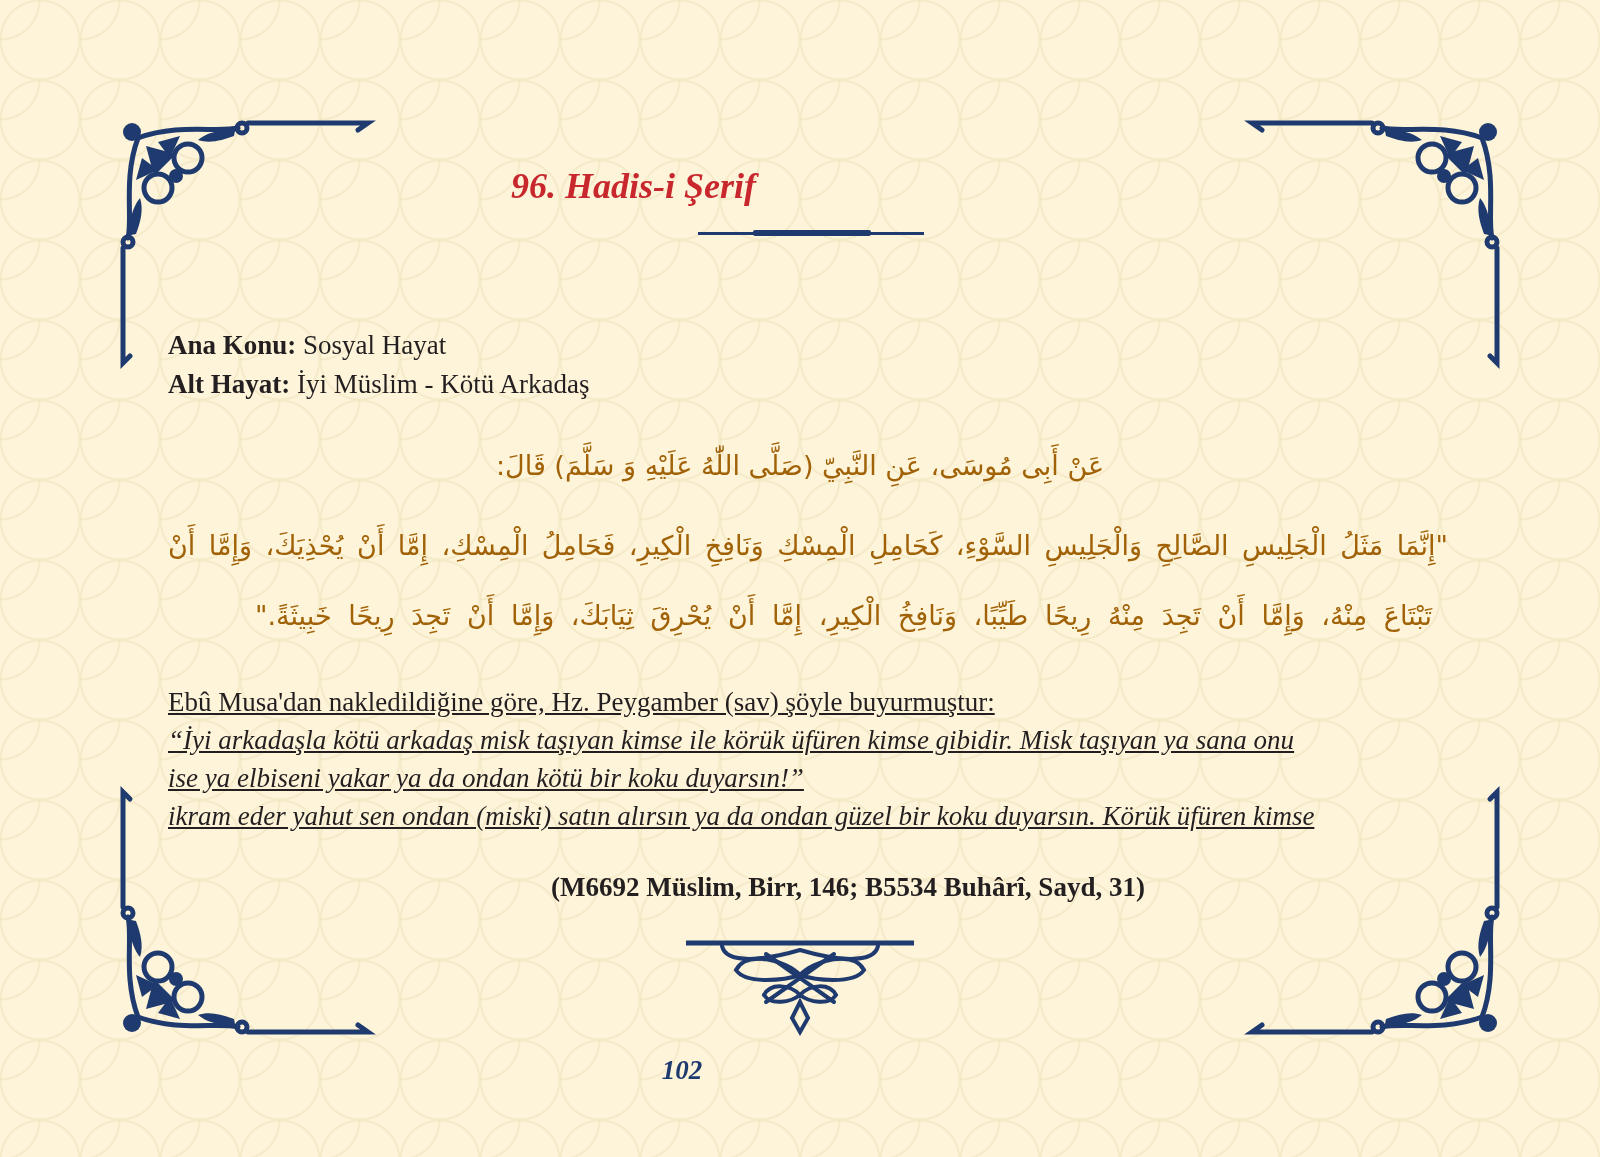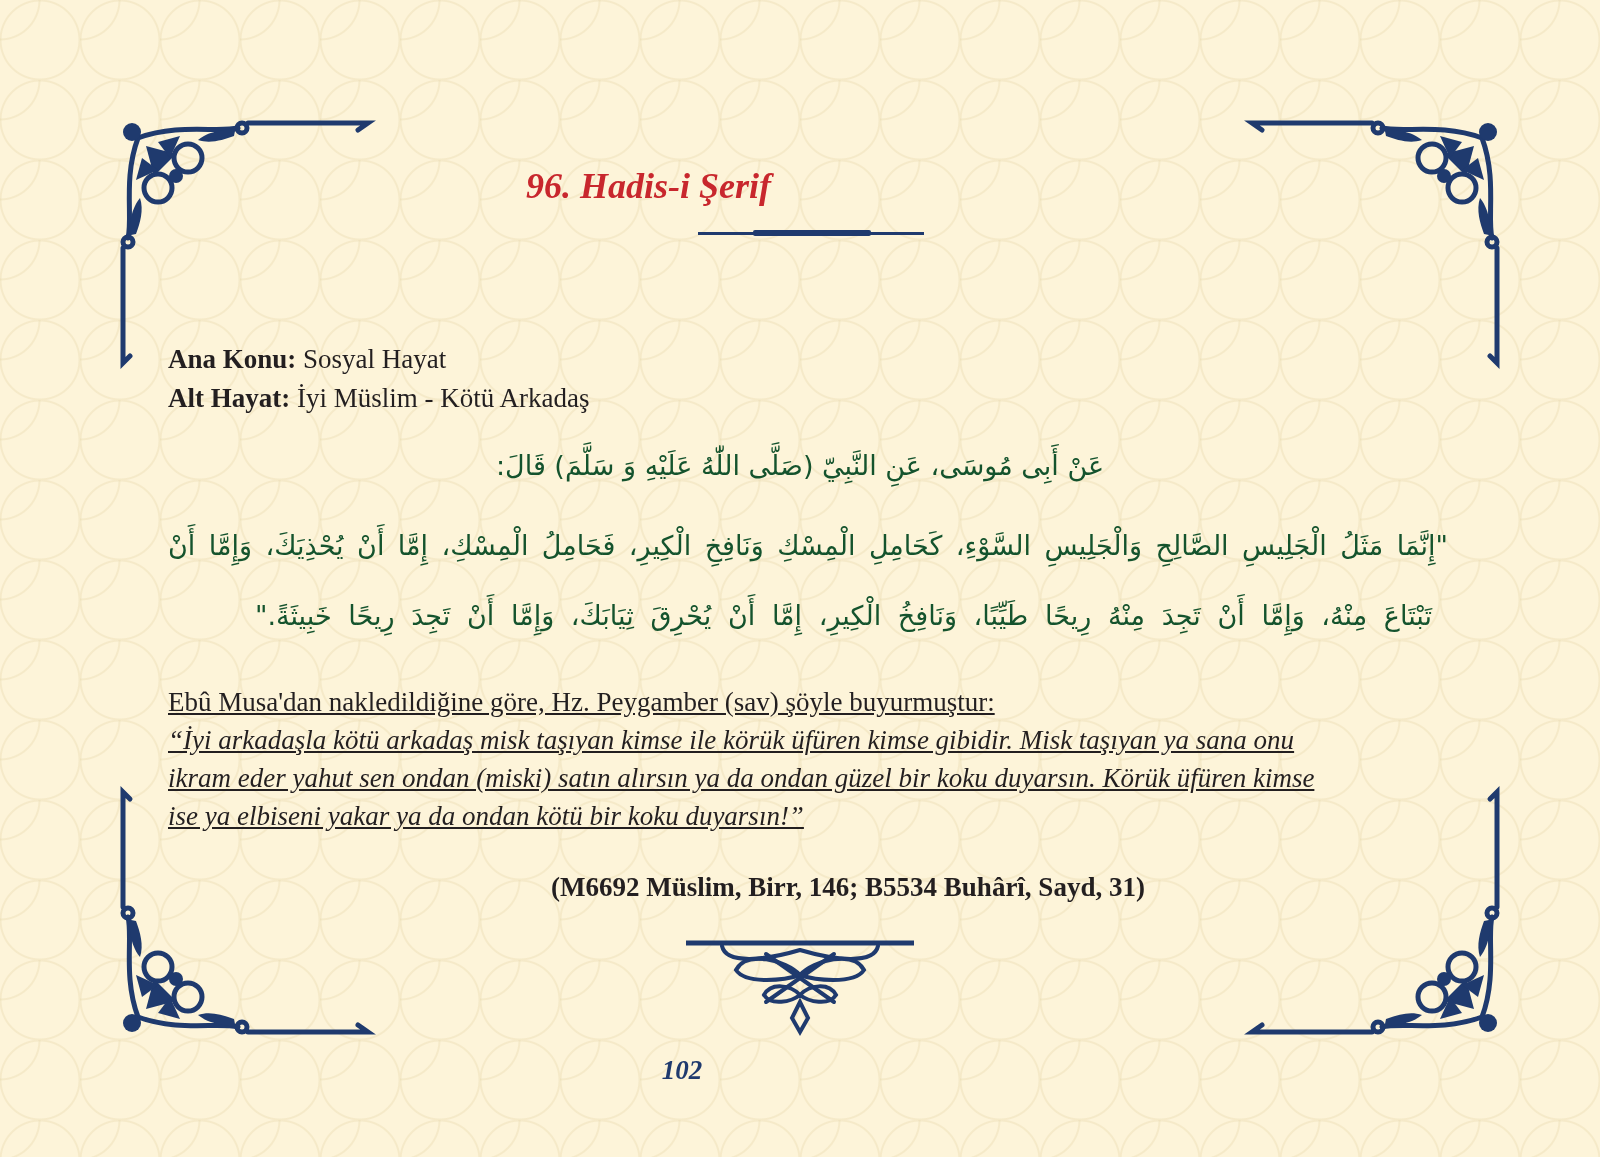--- a/index.html
+++ b/index.html
@@ -17,34 +17,34 @@
       background-size:80px 80px;
       pointer-events:none;
     }
     .corner { position:absolute; width:260px; height:260px; }
     .corner.tl { left:118px; top:118px; }
     .corner.tr { left:1242px; top:118px; transform:scaleX(-1); }
     .corner.bl { left:118px; top:777px; transform:scaleY(-1); }
     .corner.br { left:1242px; top:777px; transform:scale(-1,-1); }
 
     .title {
-      position:absolute; left:15px; width:1267px; top:165px;
+      position:absolute; left:0; width:1267px; top:165px;
       text-align:center; color:#c8272d;
       font-size:36px; font-weight:bold; font-style:italic;
     }
     .title-rule { position:absolute; left:698px; top:230px; width:226px; height:6px; }
     .title-rule .thin { position:absolute; left:0; top:2px; width:226px; height:3px; background:#1f3a6e; }
     .title-rule .thick { position:absolute; left:55px; top:0; width:118px; height:6px; background:#1f3a6e; border-radius:2px; }
 
-    .meta { position:absolute; left:168px; top:340px; font-size:27px; line-height:39px; }
+    .meta { position:absolute; left:168px; top:326px; font-size:27px; line-height:39px; }
     .meta b { font-weight:bold; }
 
     .arabic {
       position:absolute; direction:rtl; text-align:center;
-      font-family:"DejaVu Sans", sans-serif; font-size:27px; color:#14532d;
+      font-family:"DejaVu Sans", sans-serif; font-size:27px; color:#a16207;
     }
     .ar1 { left:168px; width:1264px; top:450px; }
     .ar2 { left:168px; width:1280px; top:530px; text-align:justify; text-align-last:justify; }
     .ar3 { left:255px; width:1177px; top:600px; text-align:justify; text-align-last:justify; }
 
     .translation {
       position:absolute; left:168px; width:1300px; top:683px;
       font-size:27px; line-height:38px;text-decoration:underline;
     }
     .translation .quote { font-style:italic; }
@@ -166,22 +166,22 @@
   </div>
 </div>
 
 <div class="arabic ar1">عَنْ أَبِى مُوسَى، عَنِ النَّبِيّ (صَلَّى اللّٰهُ عَلَيْهِ وَ سَلَّمَ) قَالَ:</div>
 <div class="arabic ar2">"إِنَّمَا مَثَلُ الْجَلِيسِ الصَّالِحِ وَالْجَلِيسِ السَّوْءِ، كَحَامِلِ الْمِسْكِ وَنَافِخِ الْكِيرِ، فَحَامِلُ الْمِسْكِ، إِمَّا أَنْ يُحْذِيَكَ، وَإِمَّا أَنْ</div>
 <div class="arabic ar3">تَبْتَاعَ مِنْهُ، وَإِمَّا أَنْ تَجِدَ مِنْهُ رِيحًا طَيِّبًا، وَنَافِخُ الْكِيرِ، إِمَّا أَنْ يُحْرِقَ ثِيَابَكَ، وَإِمَّا أَنْ تَجِدَ رِيحًا خَبِيثَةً."</div>
 
 <div class="translation">
   <div>Ebû Musa'dan nakledildiğine göre, Hz. Peygamber (sav) şöyle buyurmuştur:</div>
   <div class="quote">“İyi arkadaşla kötü arkadaş misk taşıyan kimse ile körük üfüren kimse gibidir. Misk taşıyan ya sana onu</div>
+  <div class="quote">ise ya elbiseni yakar ya da ondan kötü bir koku duyarsın!”</div>
   <div class="quote">ikram eder yahut sen ondan (miski) satın alırsın ya da ondan güzel bir koku duyarsın. Körük üfüren kimse</div>
-  <div class="quote">ise ya elbiseni yakar ya da ondan kötü bir koku duyarsın!”</div>
 </div>
 
 <div class="source">(M6692 Müslim, Birr, 146; B5534 Buhârî, Sayd, 31)</div>
 
 <svg class="flourish" viewBox="0 0 228 100">
   <g fill="none" stroke="#1f3a6e" stroke-width="4" stroke-linecap="round">
     <line x1="0" y1="3" x2="228" y2="3" stroke-width="5"></line>
     <path d="M36 6 C40 25 80 20 114 10 C148 20 188 25 192 6"></path>
     <path d="M50 30 C60 10 100 20 114 35 C128 20 168 10 178 30 C168 45 128 40 114 35 C100 40 60 45 50 30 Z"></path>
     <path d="M78 55 C85 42 105 45 114 55 C123 45 143 42 150 55 C143 66 123 62 114 55 C105 62 85 66 78 55 Z"></path>

